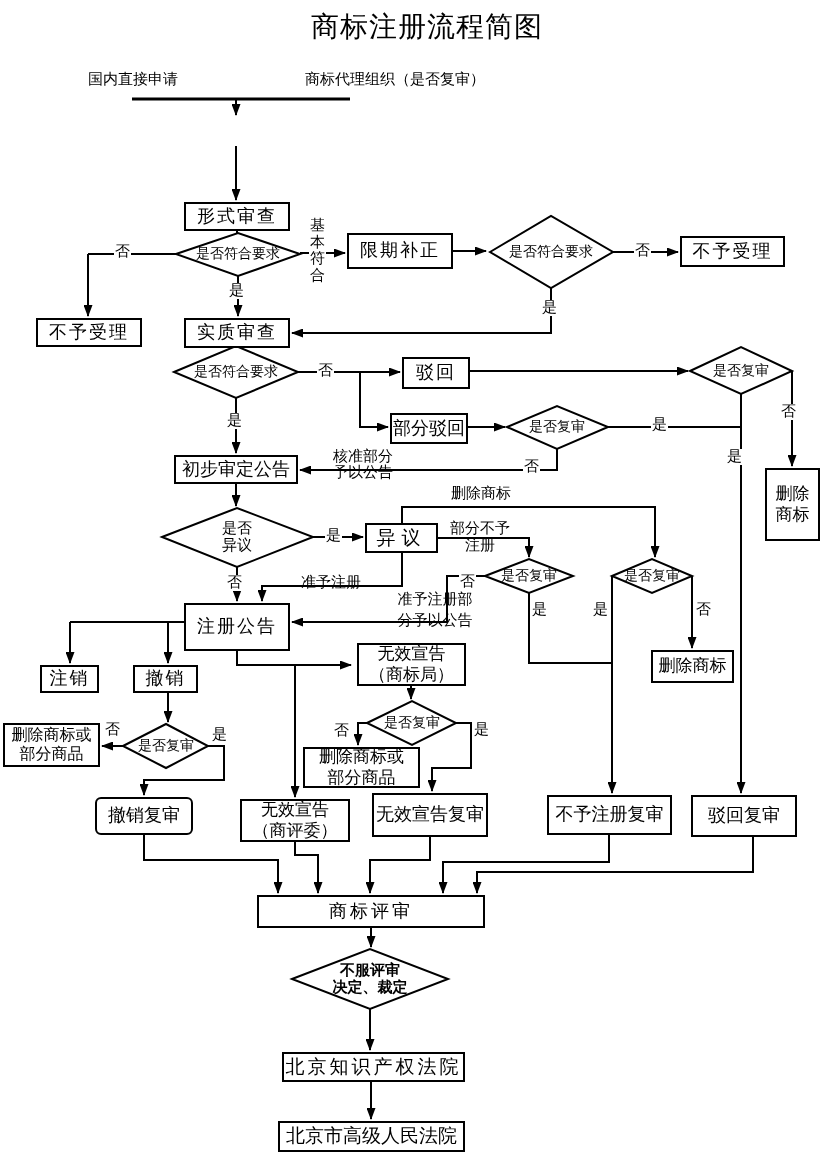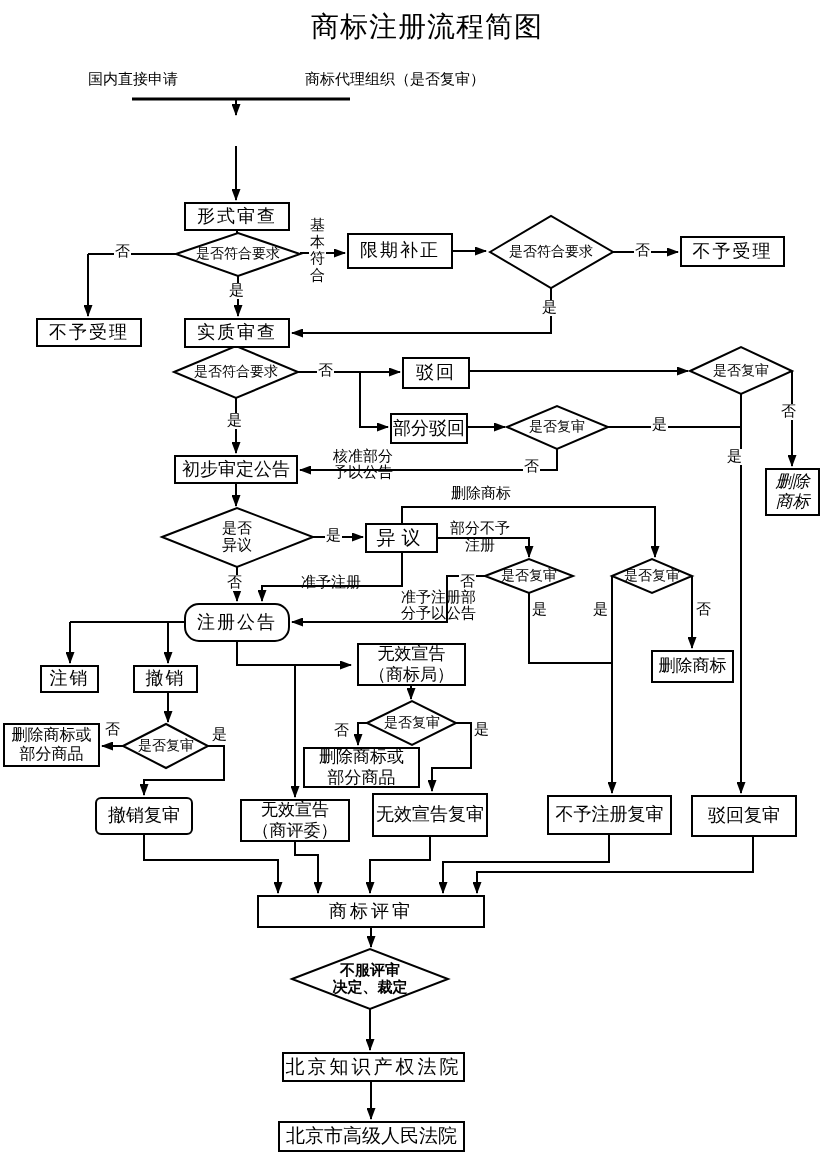--- a/index.html
+++ b/index.html
@@ -121,24 +121,24 @@
   </svg>
 
   <div class="node fs18 ls2" style="left:184px;top:202px;width:106px;height:29px;">形式审查</div>
   <div class="node fs18 ls2" style="left:347px;top:233px;width:106px;height:36px;">限期补正</div>
   <div class="node fs18 ls2" style="left:680px;top:236px;width:105px;height:31px;">不予受理</div>
   <div class="node fs18 ls2" style="left:36px;top:318px;width:106px;height:29px;">不予受理</div>
   <div class="node fs18 ls2" style="left:184px;top:318px;width:106px;height:30px;">实质审查</div>
   <div class="node fs18 ls2" style="left:402px;top:357px;width:68px;height:32px;">驳回</div>
   <div class="node fs18" style="left:390px;top:413px;width:78px;height:31px;">部分驳回</div>
   <div class="node fs18" style="left:174px;top:455px;width:124px;height:29px;">初步审定公告</div>
-  <div class="node" style="left:765px;top:468px;width:55px;height:48px;font-style:italic;">删除
+  <div class="node" style="left:765px;top:468px;width:55px;height:73px;">删除
 商标</div>
   <div class="node fs19 ls6" style="left:365px;top:523px;width:73px;height:30px;">异议</div>
-  <div class="node fs18 ls2" style="left:184px;top:603px;width:106px;height:39px;border-radius:15px;">注册公告</div>
+  <div class="node fs18 ls2" style="left:184px;top:603px;width:106px;height:48px;">注册公告</div>
   <div class="node fs18 ls2" style="left:40px;top:665px;width:59px;height:28px;">注销</div>
   <div class="node fs18 ls2" style="left:133px;top:665px;width:65px;height:28px;">撤销</div>
   <div class="node" style="left:357px;top:643px;width:109px;height:43px;">无效宣告
 （商标局）</div>
   <div class="node" style="left:651px;top:650px;width:83px;height:33px;">删除商标</div>
   <div class="node" style="left:3px;top:723px;width:97px;height:44px;font-size:16px;">删除商标或
 部分商品</div>
   <div class="node" style="left:303px;top:747px;width:117px;height:41px;">删除商标或
 部分商品</div>
   <div class="node fs18" style="left:95px;top:797px;width:98px;height:38px;border-radius:6px;">撤销复审</div>
@@ -186,16 +186,16 @@
   <div class="elabel" style="left:333px;top:723px;">否</div>
   <div class="elabel" style="left:473px;top:722px;">是</div>
 
   <div class="vtext" style="left:309px;top:217px;">基本符合</div>
   <div class="elabel nobg" style="left:328px;top:448px;width:68px;line-height:16px;">核准部分
 予以公告</div>
   <div class="elabel nobg" style="left:450px;top:486px;">删除商标</div>
   <div class="elabel nobg" style="left:444px;top:520px;width:70px;line-height:17px;">部分不予
 注册</div>
   <div class="elabel nobg" style="left:300px;top:575px;">准予注册</div>
-  <div class="elabel nobg" style="left:393px;top:589px;width:82px;line-height:16px;text-align:right;">准予注册部
+  <div class="elabel nobg" style="left:393px;top:589px;width:82px;line-height:21px;">准予注册部
 分予以公告</div>
 
 </div>
 
 </body></html>

